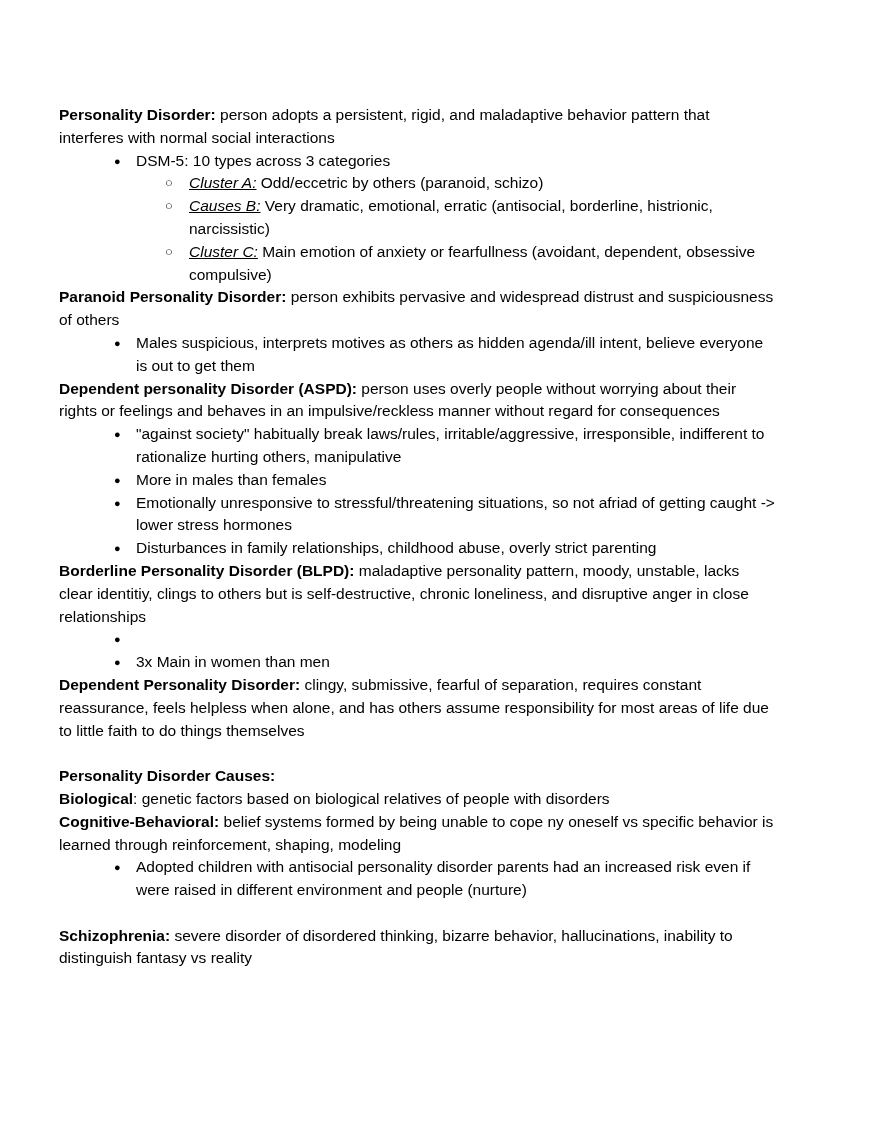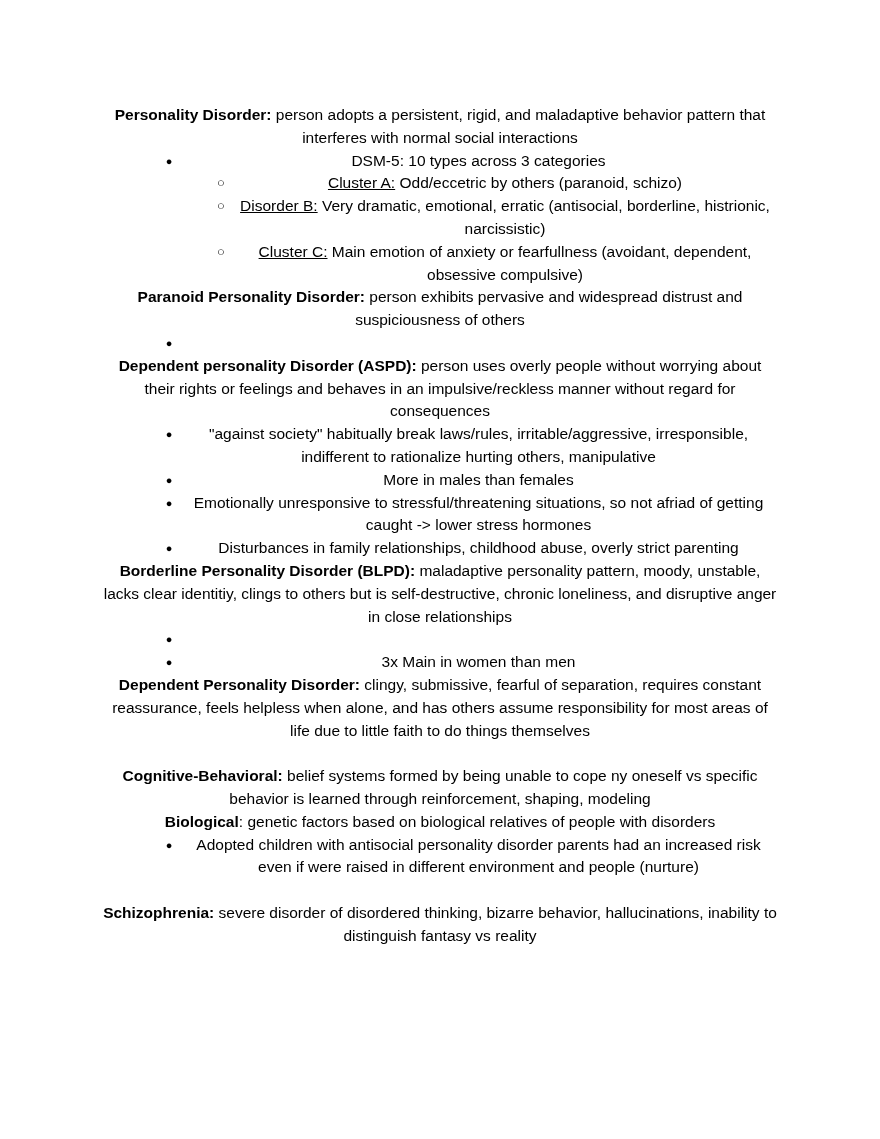--- a/index.html
+++ b/index.html
@@ -7,24 +7,24 @@
   body {
     width: 880px;
     height: 1139px;
     background: #ffffff;
     color: #000000;
     font-family: "Liberation Sans", "DejaVu Sans", sans-serif;
     font-size: 15.5px;
     line-height: 22.8px;
     overflow: hidden;
   }
-  .doc { padding: 104px 103px 0 103px; text-align: center; }
+  .doc { padding: 104px 103px 0 59px; }
   .para { margin: 0; }
   b { font-weight: bold; }
-  u { text-decoration: underline; }
+  u { text-decoration: underline; font-style: italic; }
   .bullet { display: flex; align-items: flex-start; }
   .bullet.l1 { padding-left: 55px; }
   .bullet.l2 { padding-left: 106px; }
   .bullet.l1 .marker { flex: 0 0 22px; width: 22px; font-size: 11px; }
   .bullet.l2 .marker { flex: 0 0 24px; width: 24px; font-size: 13px; }
   .marker { line-height: 22.8px; }
   .btext { flex: 1; }
   .spacer { height: 22.8px; }
 </style>
 </head>
@@ -39,32 +39,33 @@
       <span class="btext">DSM-5: 10 types across 3 categories</span>
     </div>
 
   <div class="bullet l2">
       <span class="marker">○</span>
       <span class="btext"><u>Cluster A:</u><span> Odd/eccetric by others (paranoid, schizo)</span></span>
     </div>
 
   <div class="bullet l2">
       <span class="marker">○</span>
-      <span class="btext"><u>Disorder B:</u><span> Very dramatic, emotional, erratic (antisocial, borderline, histrionic, narcissistic)</span></span>
+      <span class="btext"><u>Causes B:</u><span> Very dramatic, emotional, erratic (antisocial, borderline, histrionic, narcissistic)</span></span>
     </div>
 
   <div class="bullet l2">
       <span class="marker">○</span>
       <span class="btext"><u>Cluster C:</u><span> Main emotion of anxiety or fearfullness (avoidant, dependent, obsessive compulsive)</span></span>
     </div>
 
   <p class="para"><b>Paranoid Personality Disorder:</b><span> person exhibits pervasive and widespread distrust and suspiciousness of others</span></p>
 
   <div class="bullet l1">
       <span class="marker">●</span>
+      <span class="btext">Males suspicious, interprets motives as others as hidden agenda/ill intent, believe everyone is out to get them</span>
     </div>
 
   <p class="para"><b>Dependent personality Disorder (ASPD):</b><span> person uses overly people without worrying about their rights or feelings and behaves in an impulsive/reckless manner without regard for consequences</span></p>
 
   <div class="bullet l1">
       <span class="marker">●</span>
       <span class="btext">"against society" habitually break laws/rules, irritable/aggressive, irresponsible, indifferent to rationalize hurting others, manipulative</span>
     </div>
 
   <div class="bullet l1">
@@ -90,24 +91,25 @@
 
   <div class="bullet l1">
       <span class="marker">●</span>
       <span class="btext">3x Main in women than men</span>
     </div>
 
   <p class="para"><b>Dependent Personality Disorder:</b><span> clingy, submissive, fearful of separation, requires constant reassurance, feels helpless when alone, and has others assume responsibility for most areas of life due to little faith to do things themselves</span></p>
 
   <div class="spacer"></div>
 
+  <p class="para"><b>Personality Disorder Causes:</b><span></span></p>
+
+  <p class="para"><b>Biological</b><span>: genetic factors based on biological relatives of people with disorders</span></p>
 
   <p class="para"><b>Cognitive-Behavioral:</b><span> belief systems formed by being unable to cope ny oneself vs specific behavior is learned through reinforcement, shaping, modeling</span></p>
-
-  <p class="para"><b>Biological</b><span>: genetic factors based on biological relatives of people with disorders</span></p>
 
   <div class="bullet l1">
       <span class="marker">●</span>
       <span class="btext">Adopted children with antisocial personality disorder parents had an increased risk even if were raised in different environment and people (nurture)</span>
     </div>
 
   <div class="spacer"></div>
 
   <p class="para"><b>Schizophrenia:</b><span> severe disorder of disordered thinking, bizarre behavior, hallucinations, inability to distinguish fantasy vs reality</span></p>
 

